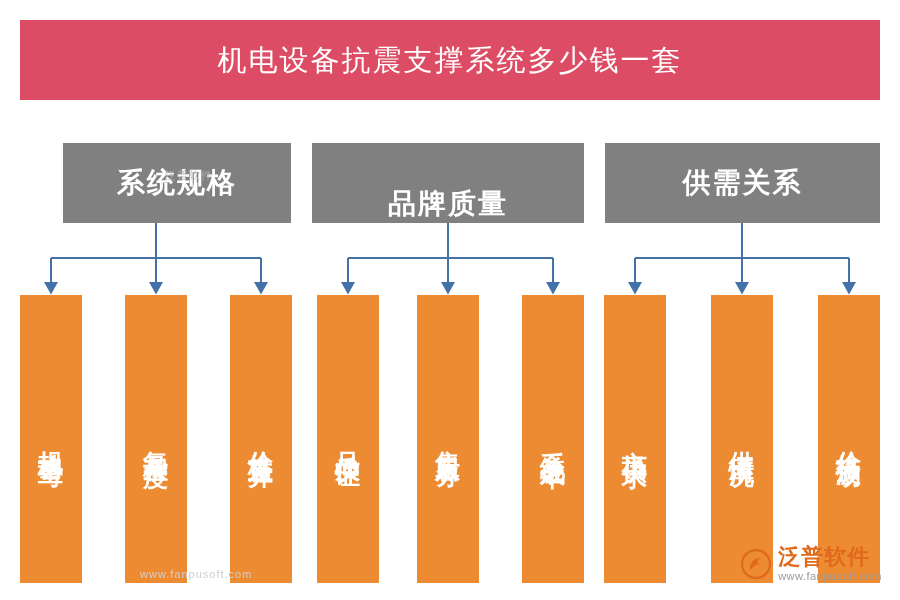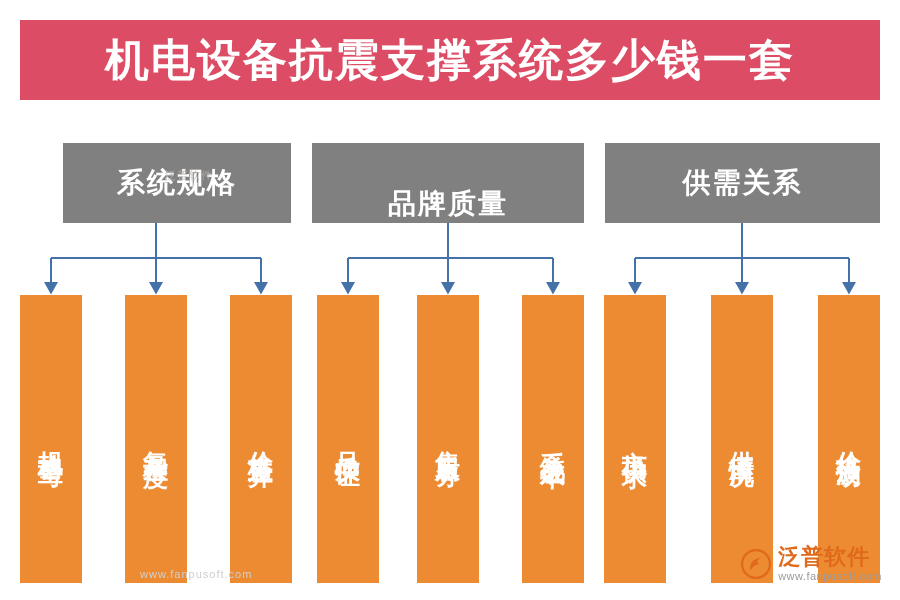--- a/index.html
+++ b/index.html
@@ -28,22 +28,22 @@
     top: 20px;
     width: 860px;
     height: 80px;
     background: #dd4c65;
     display: flex;
     align-items: center;
     justify-content: center;
   }
   .title-text {
     color: #ffffff;
-    font-size: 44px;
-    font-weight: bold;
+    font-size: 29px;
+    font-weight: normal;
     letter-spacing: 2px;
     line-height: 1;
   }
 
   
   .cat-box {
     position: absolute;
     top: 143px;
     height: 80px;
     background: #808080;

